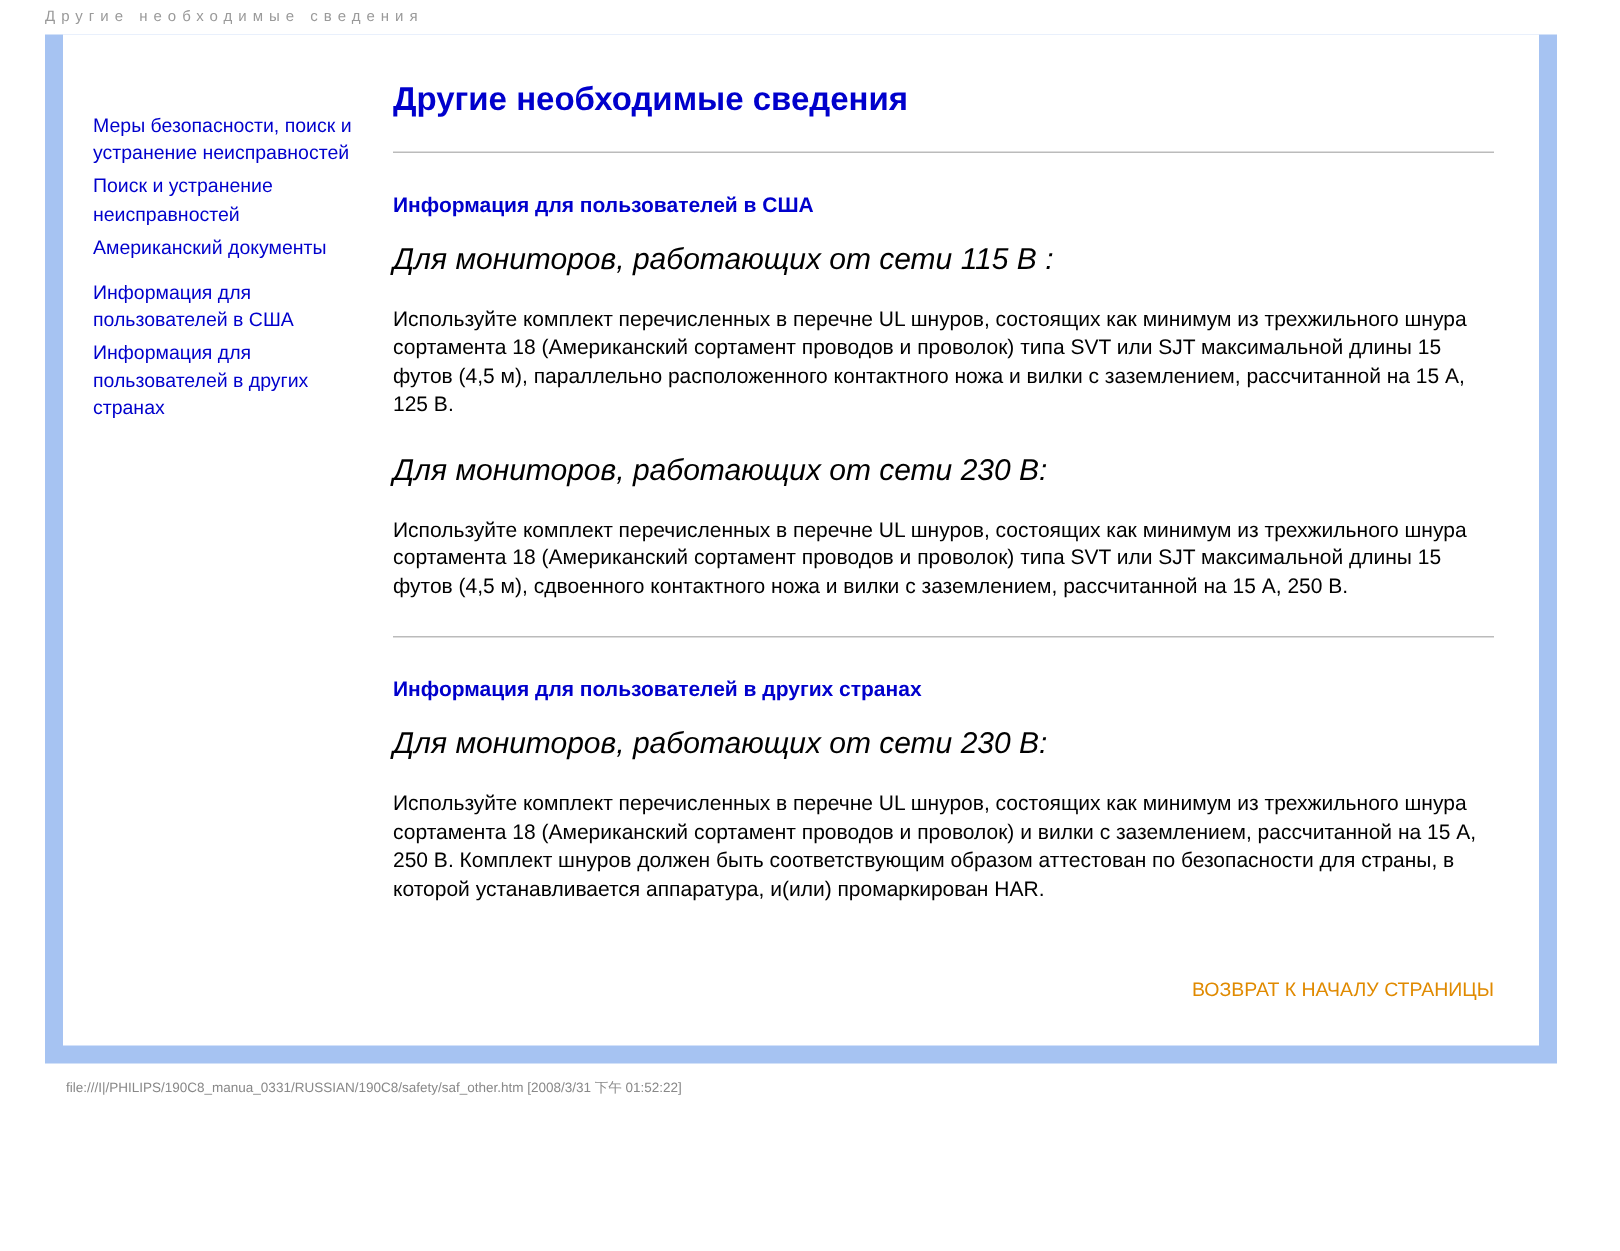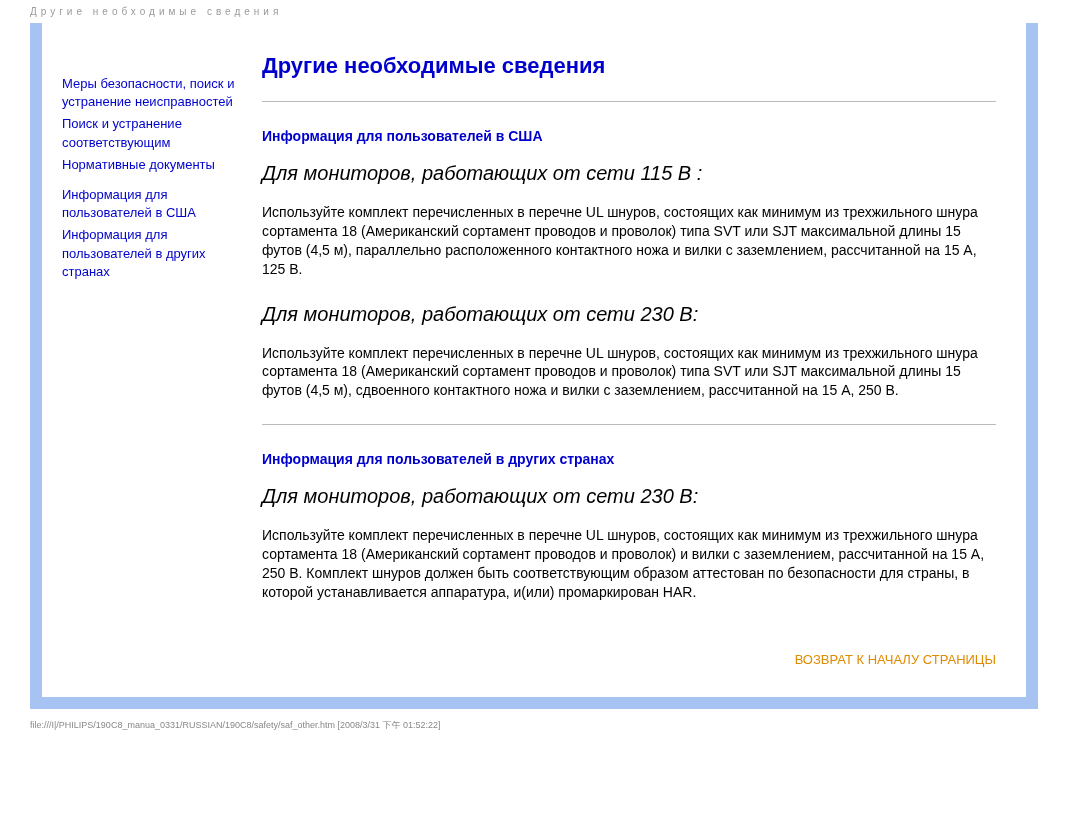--- a/index.html
+++ b/index.html
@@ -83,37 +83,37 @@
   .back-top {
     text-align: right;
     color: #e08a00;
     font-size: 13px;
     margin-top: 50px;
     cursor: pointer;
   }
   .footer-url {
     font-size: 9px;
     color: #888;
-    padding-left: 30px;
+    padding-left: 44px;
     padding-top: 10px;
   }
 </style>
 </head>
 <body>
 
 <div class="page">
   <div class="header-strip">Другие необходимые сведения</div>
 
   <div class="outer">
     <div class="panel">
 
       <div class="sidebar">
         <div class="link-block"><a>Меры безопасности, поиск и устранение неисправностей</a></div>
-        <div class="link-block"><a>Поиск и устранение соответствующим</a></div>
-        <div class="link-block"><a>Нормативные документы</a></div>
+        <div class="link-block"><a>Поиск и устранение неисправностей</a></div>
+        <div class="link-block"><a>Американский документы</a></div>
         <div style="height:8px"></div>
         <div class="link-block"><a>Информация для пользователей в США</a></div>
         <div class="link-block"><a>Информация для пользователей в других странах</a></div>
       </div>
 
       <div class="main">
         <h1 class="title">Другие необходимые сведения</h1>
         <hr class="hr">
 
         <div class="section-title">Информация для пользователей в США</div>

